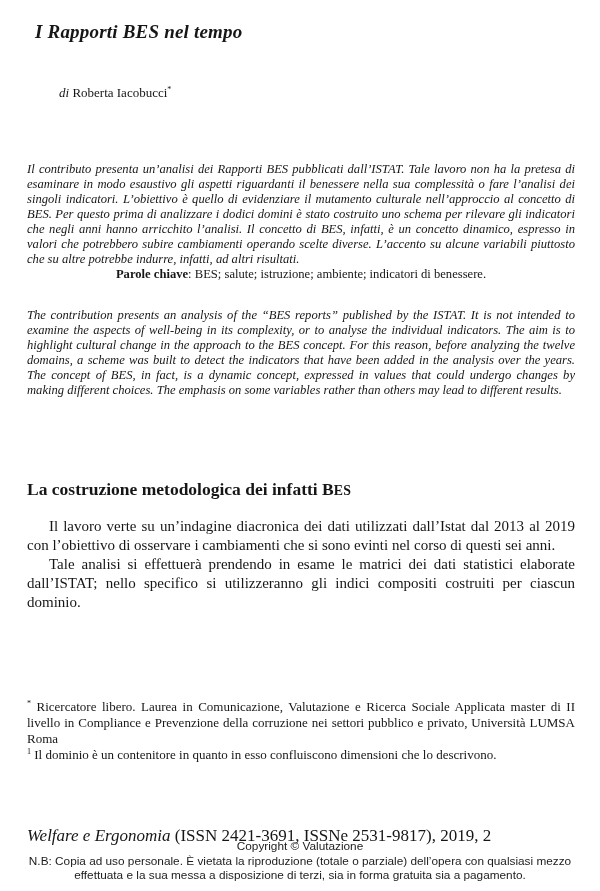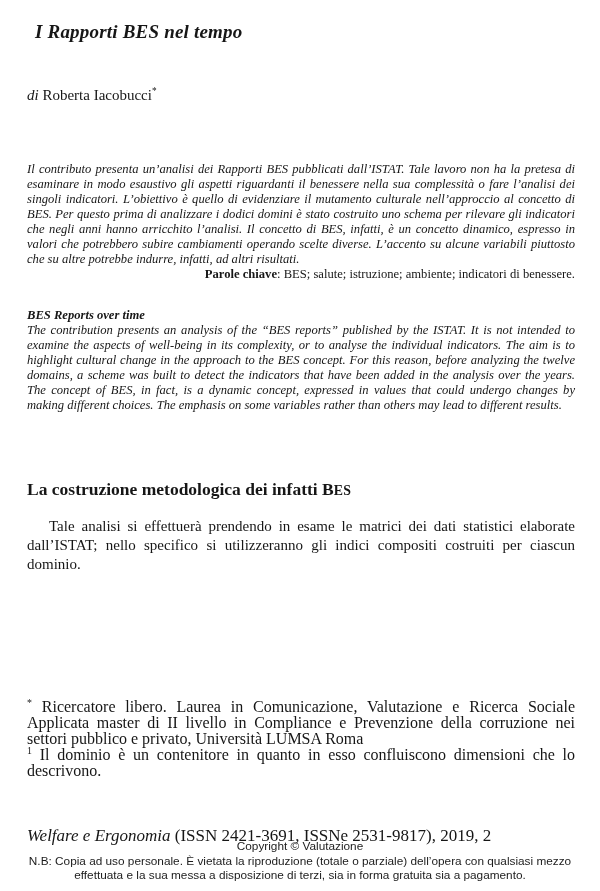--- a/index.html
+++ b/index.html
@@ -25,21 +25,22 @@
     top: 13px;
     font-size: 19px;
     font-weight: bold;
     font-style: italic;
     margin: 8px;
     letter-spacing: 0.2px;
   }
   
   .byline {
     top: 72px;
-    font-size: 15px;
+    font-size: 13px;
+    margin-left: 32px;
   }
   .byline .prefix { font-style: italic; }
   sup {
     font-size: 0.62em;
     vertical-align: super;
     line-height: 0;
   }
   
   .abstract-it { top: 162px; }
   .abstract-en { top: 308px; }
@@ -48,21 +49,21 @@
     text-align: justify;
     font-style: italic;
     font-size: 12.6px;
     line-height: 15px;
   }
   .abstract .abs-heading {
     font-weight: bold;
   }
   .abstract .kw {
     font-style: normal;
-    text-align: right;
+    text-align: center;
   }
   .abstract .kw .kw-label { font-weight: bold; }
   
   .section-heading {
     top: 479px;
     font-size: 17.5px;
     font-weight: bold;
     margin: 0;
   }
   .section-heading .sc-small { font-size: 13.8px; letter-spacing: 0.3px; text-align: right; }
@@ -73,21 +74,21 @@
     text-align: justify;
     font-size: 15px;
     line-height: 19px;
     text-indent: 22px;
   }
   
   .footnotes { top: 699px; }
   .footnotes p {
     margin: 0;
     text-align: justify;
-    font-size: 16px;
+    font-size: 13px;
     line-height: 15.9px;
   }
   
   .journal {
     top: 809px;
     font-size: 17px;
   }
   .journal .jtitle { font-style: italic; }
   
   .footer {
@@ -114,30 +115,30 @@
     <span class="prefix">di</span>
     <span>Roberta Iacobucci</span><sup>*</sup>
   </p>
 
   <div class="block abstract abstract-it">
     <p>Il contributo presenta un’analisi dei Rapporti BES pubblicati dall’ISTAT. Tale lavoro non ha la pretesa di esaminare in modo esaustivo gli aspetti riguardanti il benessere nella sua complessità o fare l’analisi dei singoli indicatori. L’obiettivo è quello di evidenziare il mutamento culturale nell’approccio al concetto di BES. Per questo prima di analizzare i dodici domini è stato costruito uno schema per rilevare gli indicatori che negli anni hanno arricchito l’analisi. Il concetto di BES, infatti, è un concetto dinamico, espresso in valori che potrebbero subire cambiamenti operando scelte diverse. L’accento su alcune variabili piuttosto che su altre potrebbe indurre, infatti, ad altri risultati.</p>
     <p class="kw"><span class="kw-label">Parole chiave</span><span>: BES; salute; istruzione; ambiente; indicatori di benessere.</span></p>
   </div>
 
   <div class="block abstract abstract-en">
-    <p class="abs-heading">BES Reports over time</p>
     <p>The contribution presents an analysis of the “BES reports” published by the ISTAT. It is not intended to examine the aspects of well-being in its complexity, or to analyse the individual indicators. The aim is to highlight cultural change in the approach to the BES concept. For this reason, before analyzing the twelve domains, a scheme was built to detect the indicators that have been added in the analysis over the years. The concept of BES, in fact, is a dynamic concept, expressed in values that could undergo changes by making different choices. The emphasis on some variables rather than others may lead to different results.</p>
   </div>
 
   <h2 class="block section-heading">
     <span>La costruzione metodologica dei infatti</span>
     <span><span>B</span><span class="sc-small">ES</span></span>
   </h2>
 
   <div class="block body-text">
+    <p><span>Il lavoro verte su un’indagine diacronica dei dati utilizzati dall’Istat dal 2013 al 2019 con l’obiettivo di osservare i cambiamenti che si sono evinti nel corso di questi sei anni.</span></p>
     <p><span>Tale analisi si effettuerà prendendo in esame le matrici dei dati statistici elaborate dall’ISTAT; nello specifico si utilizzeranno gli indici compositi costruiti per ciascun dominio.</span></p>
   </div>
 
   <div class="block footnotes">
     <p><sup>*</sup> <span>Ricercatore libero. Laurea in Comunicazione, Valutazione e Ricerca Sociale Applicata master di II livello in Compliance e Prevenzione della corruzione nei settori pubblico e privato, Università LUMSA Roma</span></p>
     <p><sup>1</sup> <span>Il dominio è un contenitore in quanto in esso confluiscono dimensioni che lo descrivono.</span></p>
   </div>
 
   <p class="block journal"><span class="jtitle">Welfare e Ergonomia</span><span> (ISSN 2421-3691, ISSNe 2531-9817), 2019, 2</span></p>
 

